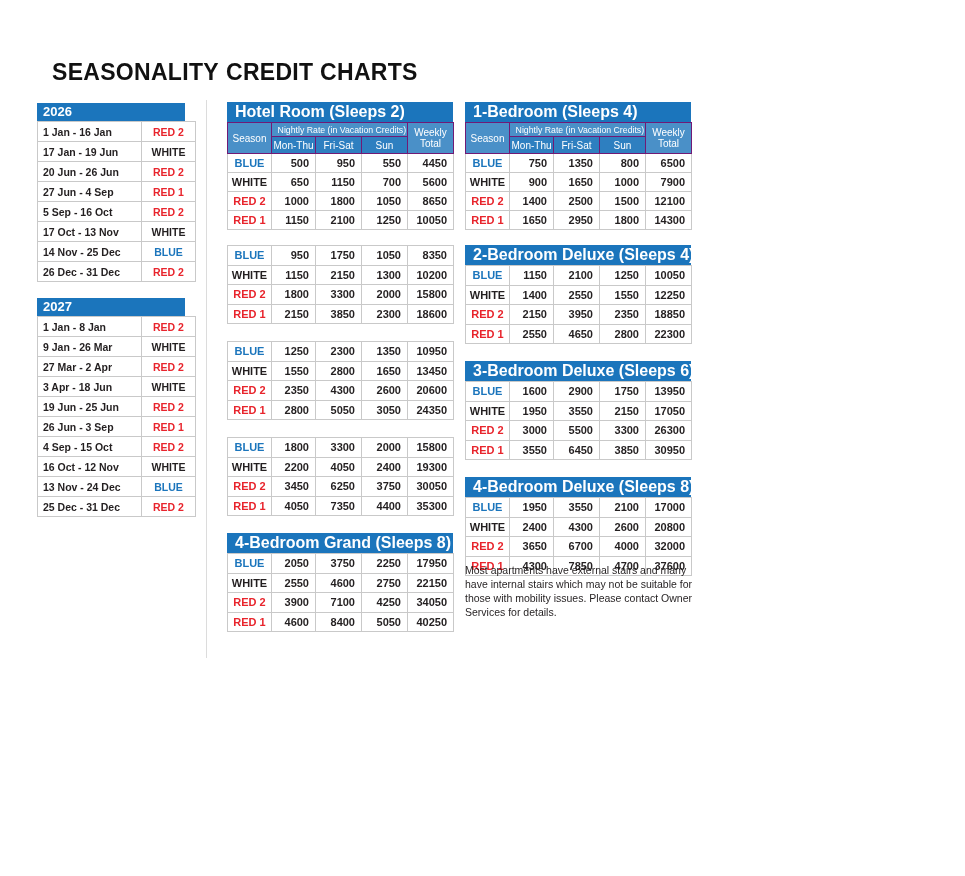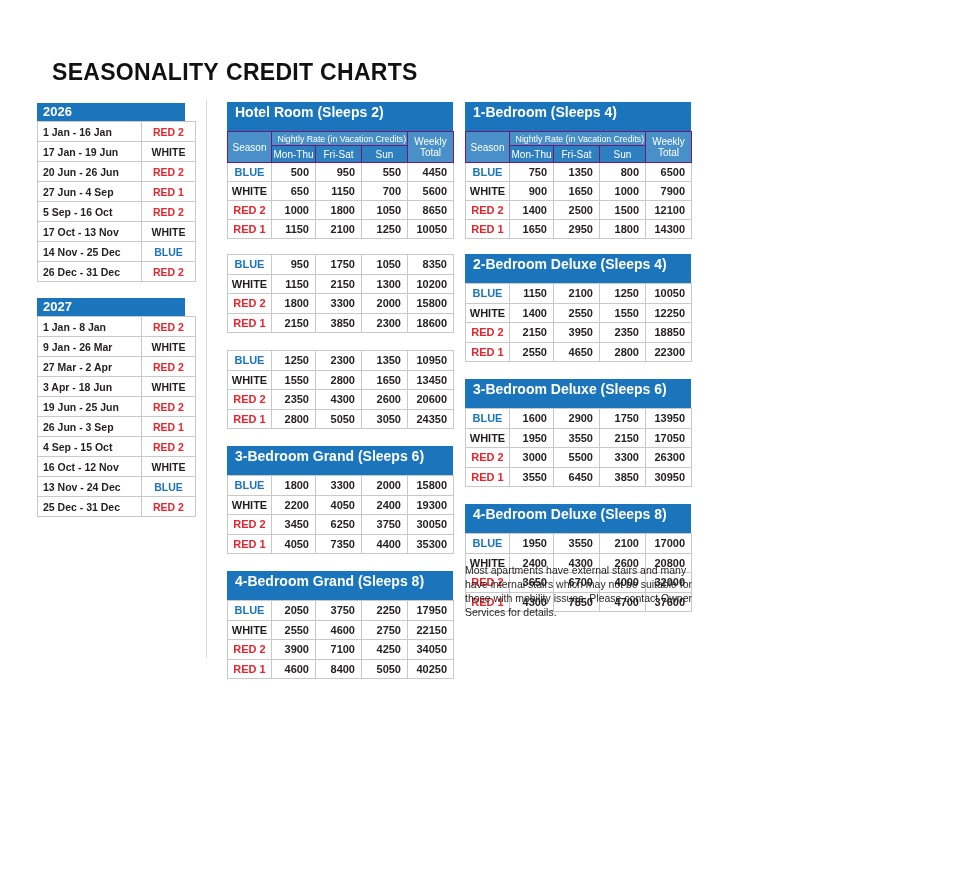--- a/index.html
+++ b/index.html
@@ -35,22 +35,22 @@
   .season-cell.red,.c-season.red{color:var(--red);}
   .season-cell.blue,.c-season.blue{color:var(--blue-text);}
   .season-cell.dark,.c-season.dark{color:var(--ink);}
 
   
   .credit-col{position:absolute;top:102px;width:226px;}
   .credit-col-1{left:227px;}
   .credit-col-2{left:465px;}
   .credit-table{margin-bottom:17px;}
   .credit-table.first{margin-bottom:15px;}
-  .credit-title{height:29px;line-height:20px;background:var(--title-blue);color:#fff;
-    font-size:14px;font-weight:bold;padding-left:8px;box-sizing:border-box;white-space:nowrap;}
+  .credit-title{height:20px;line-height:20px;background:var(--title-blue);color:#fff;
+    font-size:16px;font-weight:bold;padding-left:8px;box-sizing:border-box;white-space:nowrap;}
   .credit-grid{width:226px;}
   .credit-grid th{border:1px solid #701a75;color:#fff;font-weight:normal;text-align:center;
     background:var(--header-blue);padding:0;overflow:hidden;}
   .credit-grid .hdr1 th{height:13px;font-size:9.5px;}
   .credit-grid th.h-span{white-space:nowrap;}
   .credit-grid th.h-span span{display:inline-block;transform:scaleX(.92);transform-origin:center;}
   .credit-grid th.h-season{font-size:10px;}
   .credit-grid th.h-weekly{font-size:10px;line-height:11px;}
   .credit-grid .hdr2 th{height:16px;font-size:10px;background:var(--subheader-blue);}
   .credit-grid td{border:1px solid var(--grid);height:16px;font-size:11px;font-weight:bold;
@@ -291,21 +291,20 @@
               <td class="c-season red">RED 1</td>
               <td class="c-num">2800</td>
               <td class="c-num">5050</td>
               <td class="c-num">3050</td>
               <td class="c-num">24350</td>
             </tr>
           </tbody>
         </table>
       </div>
       <div class="credit-table">
-        <div class="credit-title">3-Bedroom Grand (Sleeps 6)</div>
         <table class="credit-grid small">
           <colgroup>
             <col style="width: 44px;">
             <col style="width: 44px;">
             <col style="width: 46px;">
             <col style="width: 46px;">
             <col style="width: 46px;">
           </colgroup>
           <tbody>
             <tr>

